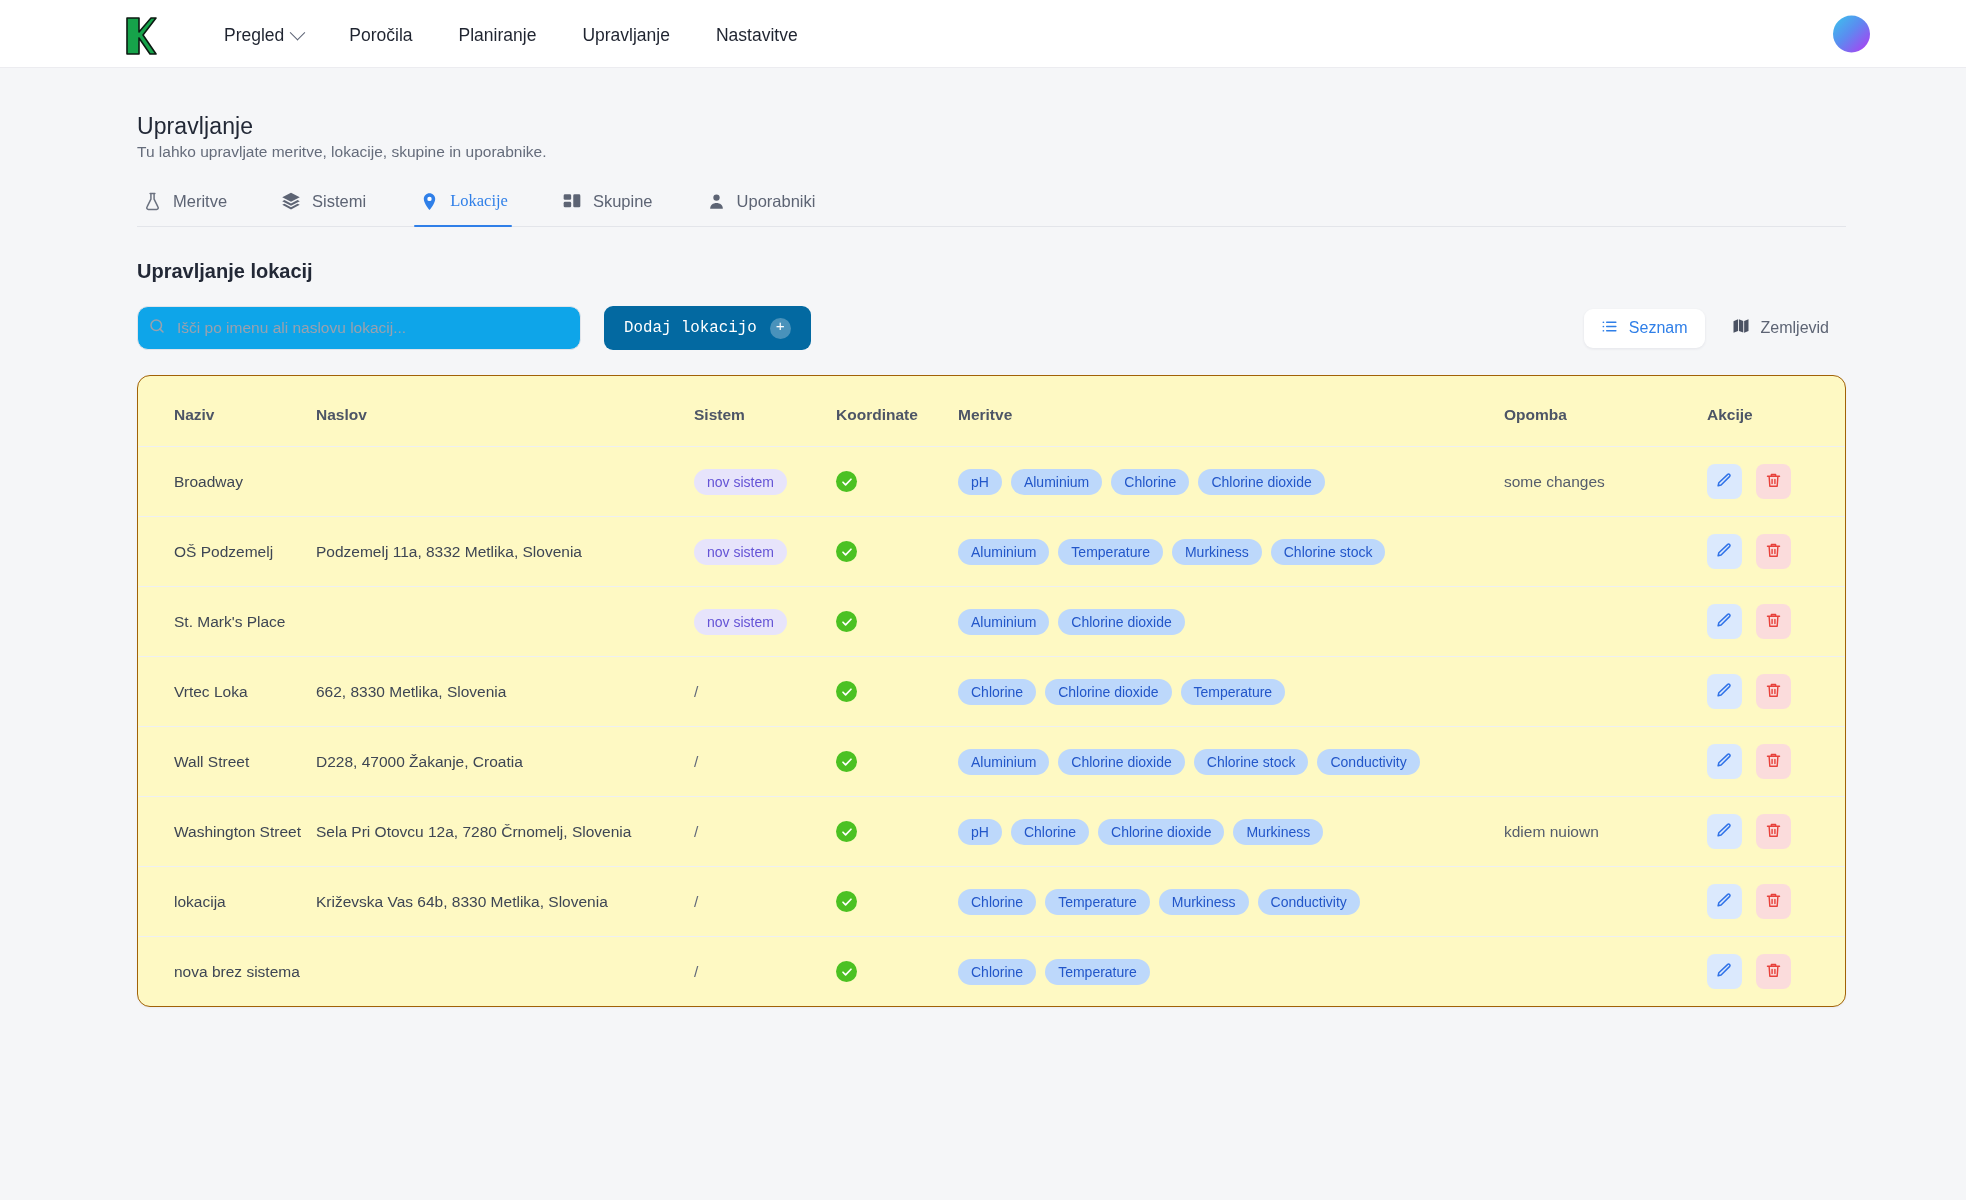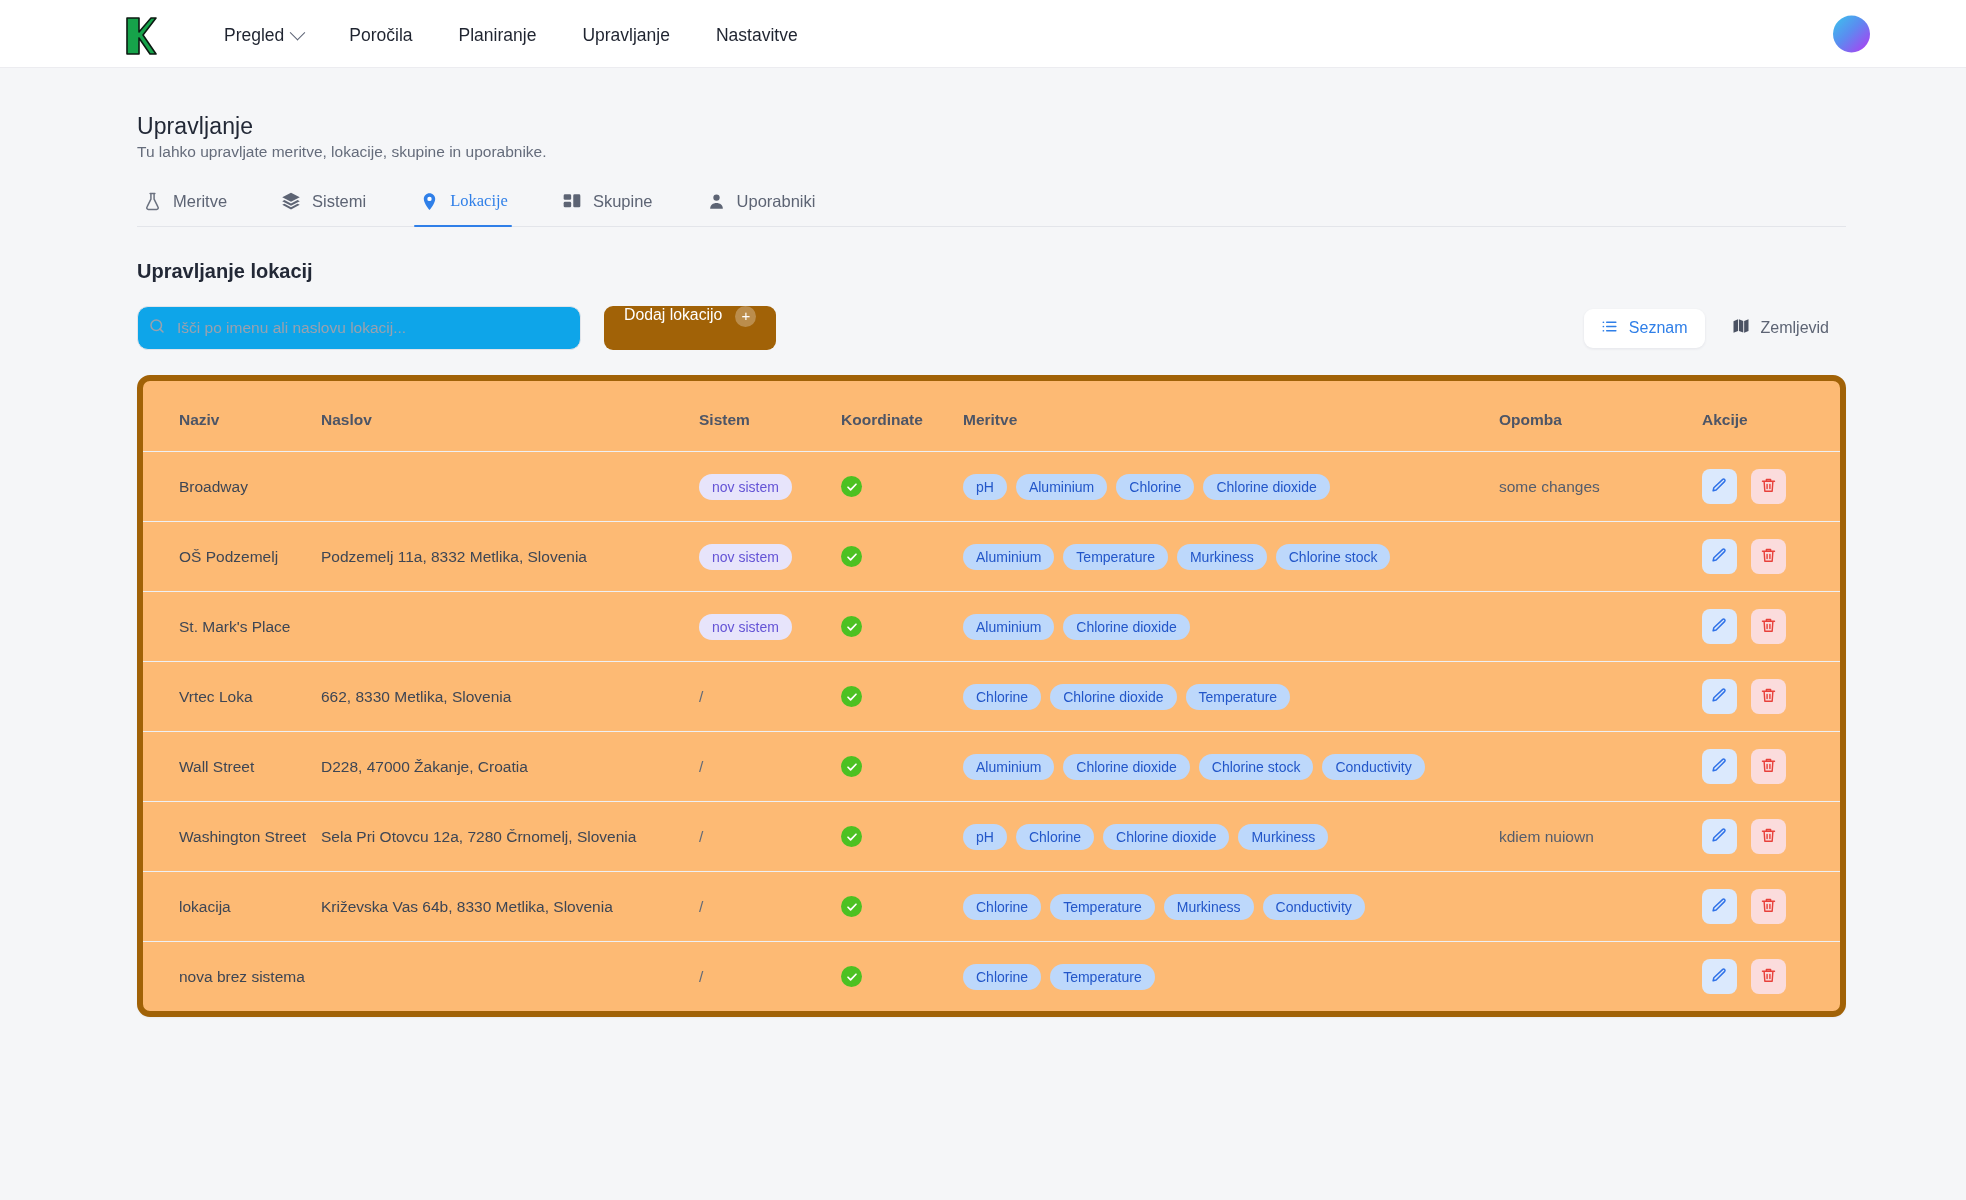--- a/index.html
+++ b/index.html
@@ -138,28 +138,29 @@
     font-family: "Liberation Sans", sans-serif;
     color: #333a48;
     background: transparent;
     width: 100%;
   }
   .search-input::placeholder { color: #9aa1ae; }
 
   .btn-primary {
     margin-left: 23px;
     height: 44px;
-    background: #a16207;
+    background: #0369a1;
     color: #fff;
     border: none;
     border-radius: 9px;
     font-size: 15.8px;
-    font-family: Liberation Sans, sans-serif;
+    font-family: Liberation Mono, monospace;
     padding: 0 20px;
     display: flex;
+    align-items: center;
     gap: 13px;
     cursor: pointer;
     white-space: nowrap;
   }
   .plus-circle {
     width: 21px; height: 21px;
     border-radius: 50%;
     background: rgba(255,255,255,.28);
     display: flex; align-items: center; justify-content: center;
     font-size: 15px;
@@ -187,22 +188,22 @@
   }
   .vt-btn.active {
     background: #ffffff;
     color: #2f7fe8;
     box-shadow: 0 1px 3px rgba(20,30,60,.08);
   }
 
   
   .card {
     margin-top: 25px;
-    background: #fdba74;
-    border: 6px solid #a16207;
+    background: #fef9c3;
+    border: 1px solid #a16207;
     border-radius: 13px;
     box-shadow: 0 1px 2px rgba(16,24,40,.04);
     overflow: hidden;
   }
   table { width: 100%; border-collapse: collapse; }
 
   thead th {
     text-align: left;
     font-size: 15.5px;
     font-weight: 700;

